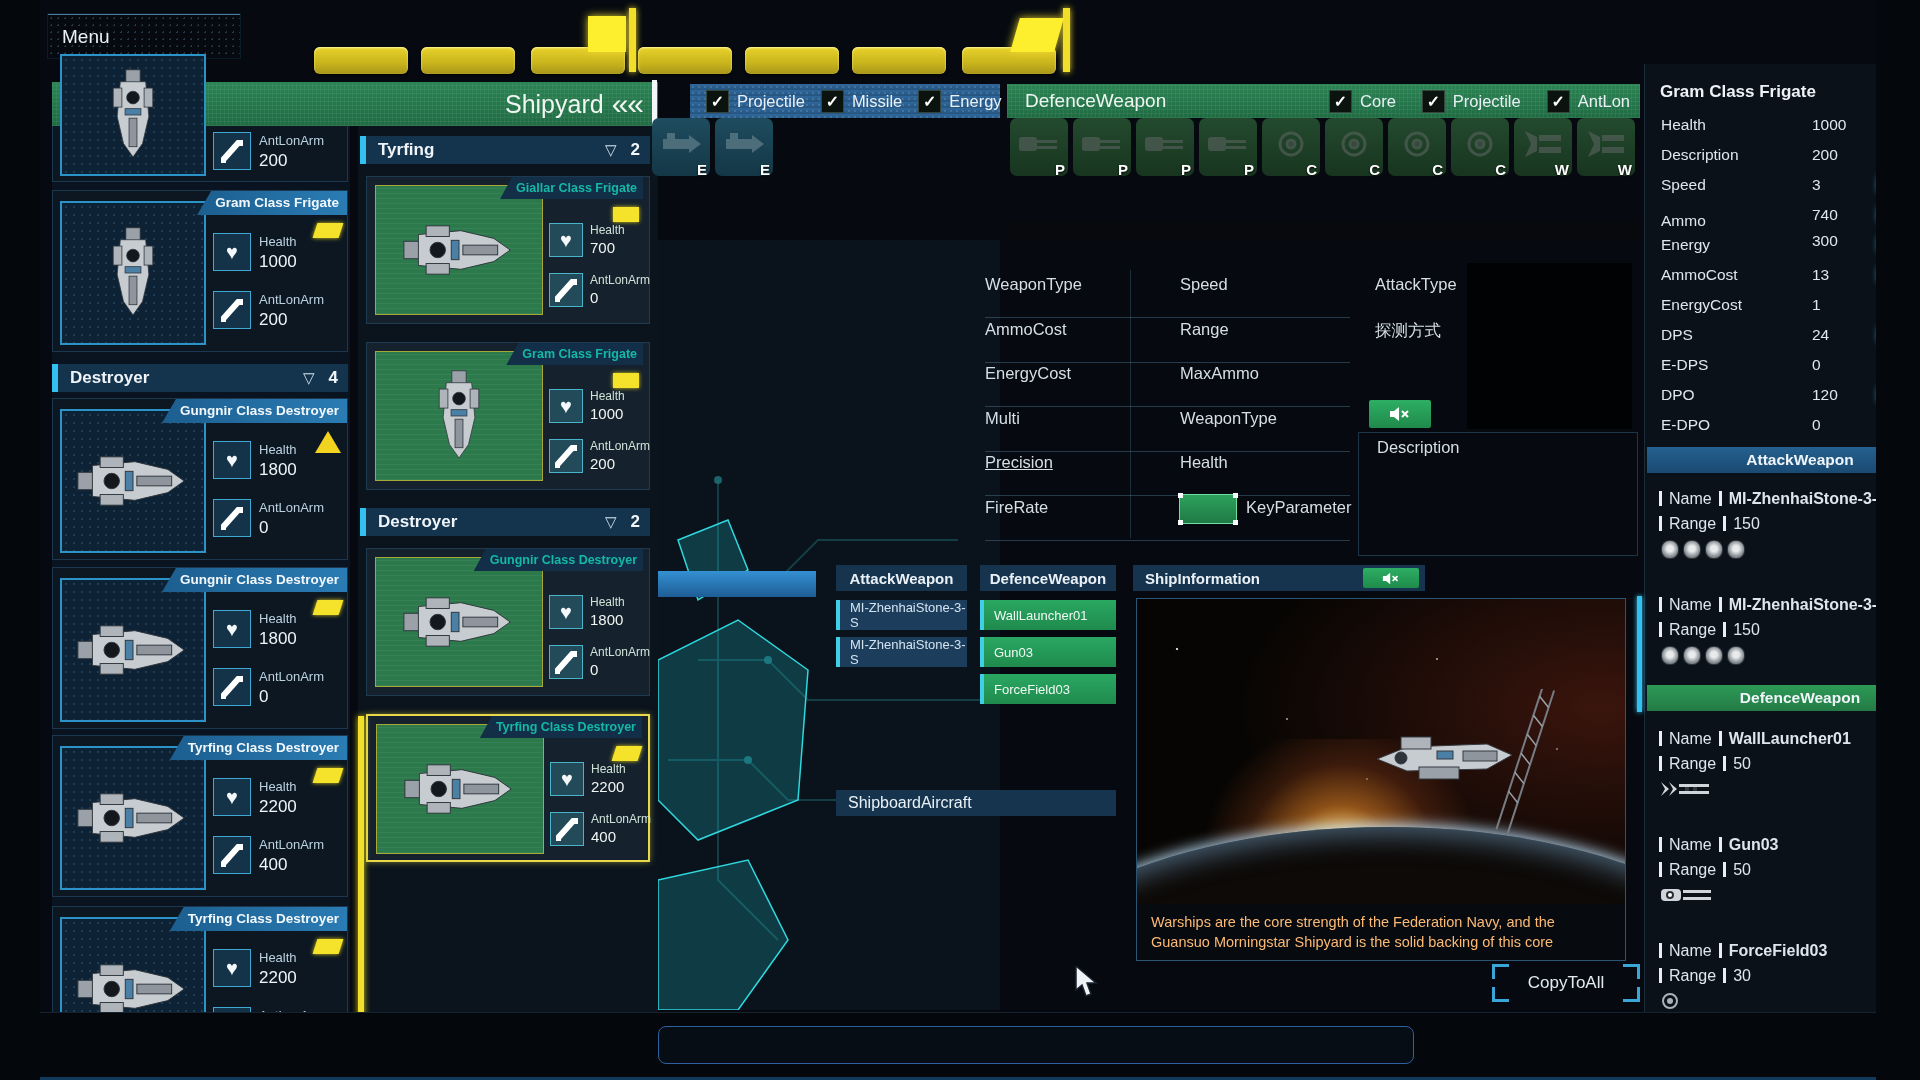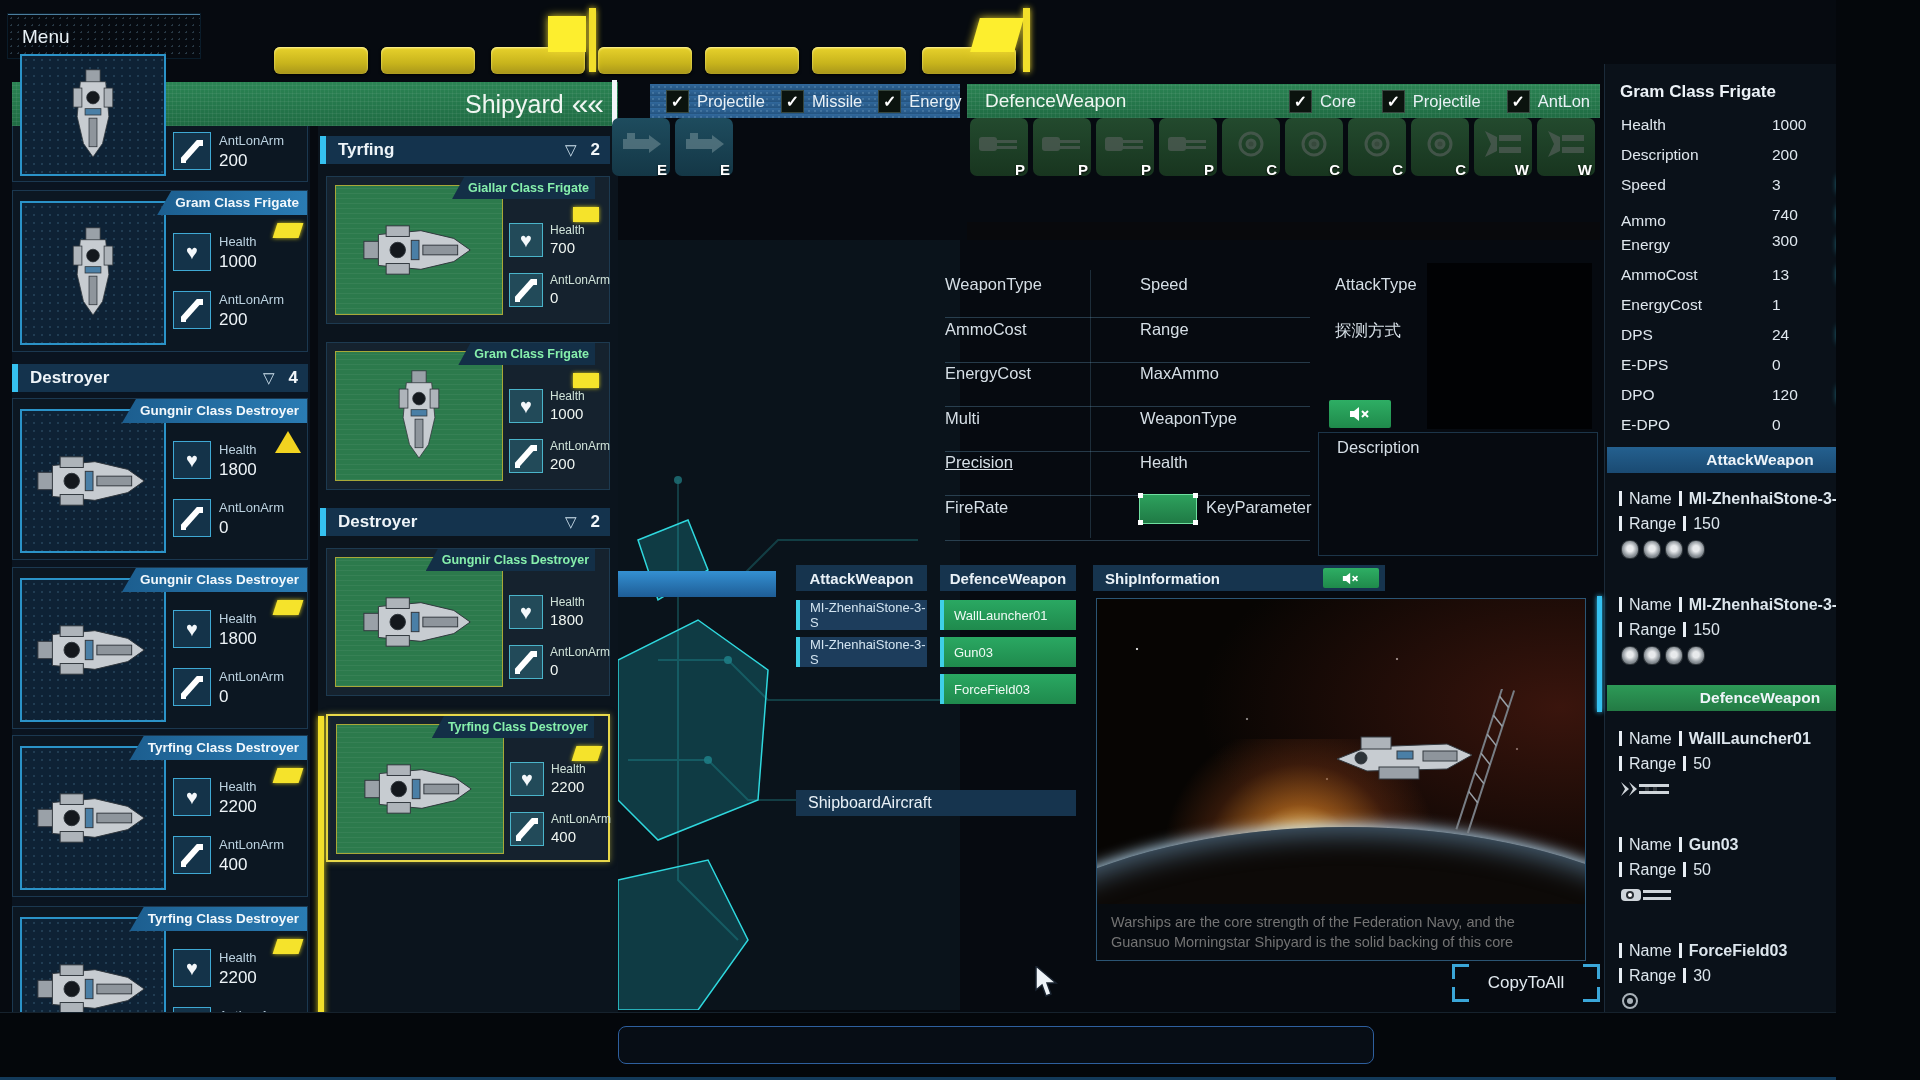--- a/index.html
+++ b/index.html
@@ -1,17 +1,17 @@
 <!DOCTYPE html>
 <html><head>
 <meta charset="utf-8">
 <style>
   html,body{margin:0;padding:0;background:#04070b;}
   #stage{position:relative;width:1836px;height:1080px;overflow:hidden;
-         background:#060a10;font-family:"Liberation Sans",sans-serif;color:#e8eef4;}
+         background:#060a10;font-family:"Liberation Sans",sans-serif;color:#e8eef4;margin-left:40px;}
   .abs{position:absolute;}
   
   .menu-btn{left:8px;top:14px;width:192px;height:44px;
     background:linear-gradient(180deg,#1d4c69 0%,#123752 55%,#0d2a40 100%);
     border-top:1px solid #4b7e9e;box-shadow:0 0 0 1px #0a1c2a;
     background-image:radial-gradient(rgba(140,190,220,.25) 1px,transparent 1px);
     background-size:7px 7px;
     font-size:19px;color:#e9f1f6;line-height:44px;padding-left:14px;box-sizing:border-box;cursor:pointer;}
   .ybtn{top:47px;width:94px;height:27px;border-radius:6px;
     background:linear-gradient(180deg,#e8d22c,#c8b41c 60%,#a8961a);
@@ -49,22 +49,22 @@
   .slbl{font-size:13px;color:#bcd2e0;margin-top:1px;}
   .sval{font-size:17px;color:#eef4f8;margin-top:3px;}
   .flag-para{position:absolute;width:26px;height:15px;background:#f5e32b;transform:skewX(-18deg);box-shadow:0 0 4px #d8c818;}
   .flag-rect{position:absolute;width:26px;height:15px;background:#f5e32b;box-shadow:0 0 4px #d8c818;}
   .warn-tri{position:absolute;width:0;height:0;border-left:13px solid transparent;border-right:13px solid transparent;border-bottom:22px solid #f2d320;}
   
   .ycard{position:absolute;left:326px;width:284px;height:148px;background:#15222e;border:1px solid #1d3a50;box-sizing:border-box;}
   .ycard.sel{border:2px solid #e8d84a;box-shadow:0 0 6px rgba(230,215,70,.5);}
   .yimg{position:absolute;left:8px;top:8px;width:168px;height:130px;background:#2c7a4c;border:1.5px solid #a8a838;box-sizing:border-box;
     background-image:repeating-linear-gradient(0deg,rgba(255,255,255,.05) 0 1px,transparent 1px 5px);display:flex;align-items:center;justify-content:center;overflow:hidden;}
-  .yname{position:absolute;right:14px;top:0;height:22px;line-height:22px;padding:0 6px 0 16px;background:#132f47;
-    clip-path:polygon(12px 0,100% 0,100% 100%,0 100%);font-size:12.5px;font-weight:bold;color:#86efac;}
+  .yname{position:absolute;right:6px;top:0;height:22px;line-height:22px;padding:0 6px 0 16px;background:#132f47;
+    clip-path:polygon(12px 0,100% 0,100% 100%,0 100%);font-size:12.5px;font-weight:bold;color:#14b8a6;}
   .ystat{position:absolute;left:182px;display:flex;gap:7px;}
   .ybox{width:34px;height:34px;background:rgba(60,150,170,.35);border:1.5px solid #4ab4ca;box-sizing:border-box;display:flex;align-items:center;justify-content:center;color:#f4f8fb;}
   .ylbl{font-size:12px;color:#cfe2d8;}
   .yval{font-size:15px;color:#f0f6f2;margin-top:2px;}
   .ysel-bar{left:318px;top:716px;width:6px;height:362px;background:#f2df2b;box-shadow:0 0 6px #d8c818;}
   
   .filter-blue{left:650px;top:84px;width:310px;height:34px;background:linear-gradient(180deg,#31689c,#24537f);
     background-image:radial-gradient(rgba(160,200,230,.2) 1px,transparent 1px),linear-gradient(180deg,#31689c,#24537f);background-size:6px 6px;
     display:flex;align-items:center;gap:16px;padding:0 16px;box-sizing:border-box;}
   .filter-green{left:967px;top:84px;width:633px;height:34px;display:flex;align-items:center;padding:0 10px 0 18px;box-sizing:border-box;}
@@ -106,21 +106,21 @@
      radial-gradient(circle at 150px 120px, rgba(255,255,255,.5) 1px, transparent 1.6px),
      radial-gradient(circle at 300px 60px, rgba(255,255,255,.6) 1px, transparent 1.6px),
      radial-gradient(circle at 420px 150px, rgba(255,255,255,.5) 1px, transparent 1.6px),
      radial-gradient(circle at 230px 180px, rgba(255,255,255,.4) 1px, transparent 1.6px);}
   .nebula{position:absolute;inset:0;background:radial-gradient(ellipse at 95% 30%, rgba(120,40,25,.45), transparent 55%);}
   .sun{position:absolute;left:60px;top:140px;width:320px;height:220px;
        background:radial-gradient(circle at 45% 55%, #fff7d8 0%, #ffc35a 9%, rgba(245,140,40,.55) 26%, rgba(180,80,30,.25) 45%, transparent 65%);}
   .planet{position:absolute;left:-170px;top:228px;width:840px;height:420px;border-radius:50%;
        background:#0d0a08;box-shadow:0 -3px 14px rgba(190,225,250,.9), inset 0 8px 26px rgba(130,180,220,.5);}
   .desc-band{position:absolute;left:0;bottom:0;width:100%;height:56px;background:rgba(7,11,17,.88);
-       font-size:14.5px;color:#737373;padding:8px 14px;box-sizing:border-box;line-height:1.4;}
+       font-size:14.5px;color:#fdba74;padding:8px 14px;box-sizing:border-box;line-height:1.4;}
   
   .rp-bg{left:1604px;top:64px;width:316px;height:1016px;background:#0a1119;border-left:1px solid #1b2b3a;}
   .rp-title{position:absolute;font-size:17px;font-weight:bold;color:#ecf2f7;}
   .srow-l{position:absolute;left:1621px;font-size:15.5px;color:#dfe7ee;}
   .srow-v{position:absolute;left:1772px;font-size:15.5px;color:#dfe7ee;}
   .srow-b{position:absolute;left:1838px;height:15px;}
   .rp-hdr{position:absolute;left:1607px;width:306px;height:26px;display:flex;align-items:center;justify-content:center;
           font-size:15.5px;font-weight:bold;color:#eef4f9;}
   .hdr-blue{background:linear-gradient(180deg,#24608f,#1a4a72);}
   .hdr-green2{background:linear-gradient(180deg,#2d9a57,#237a44);}

